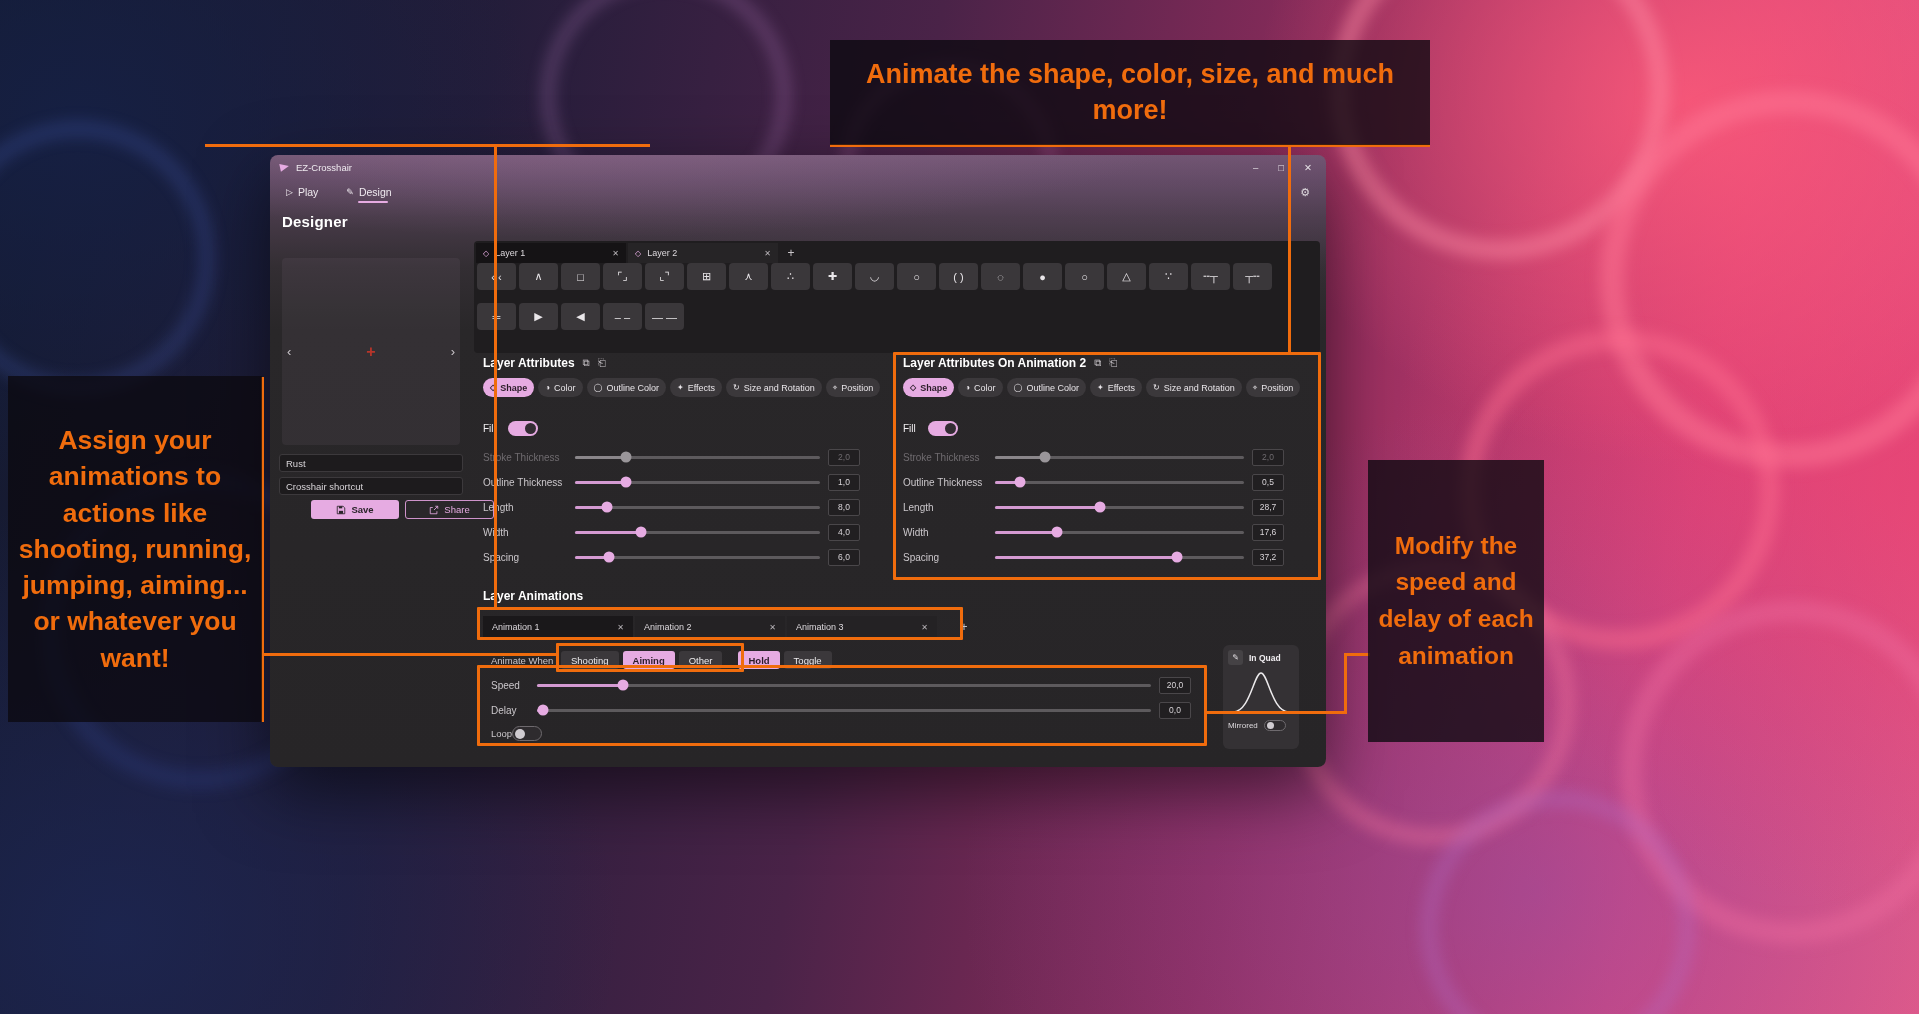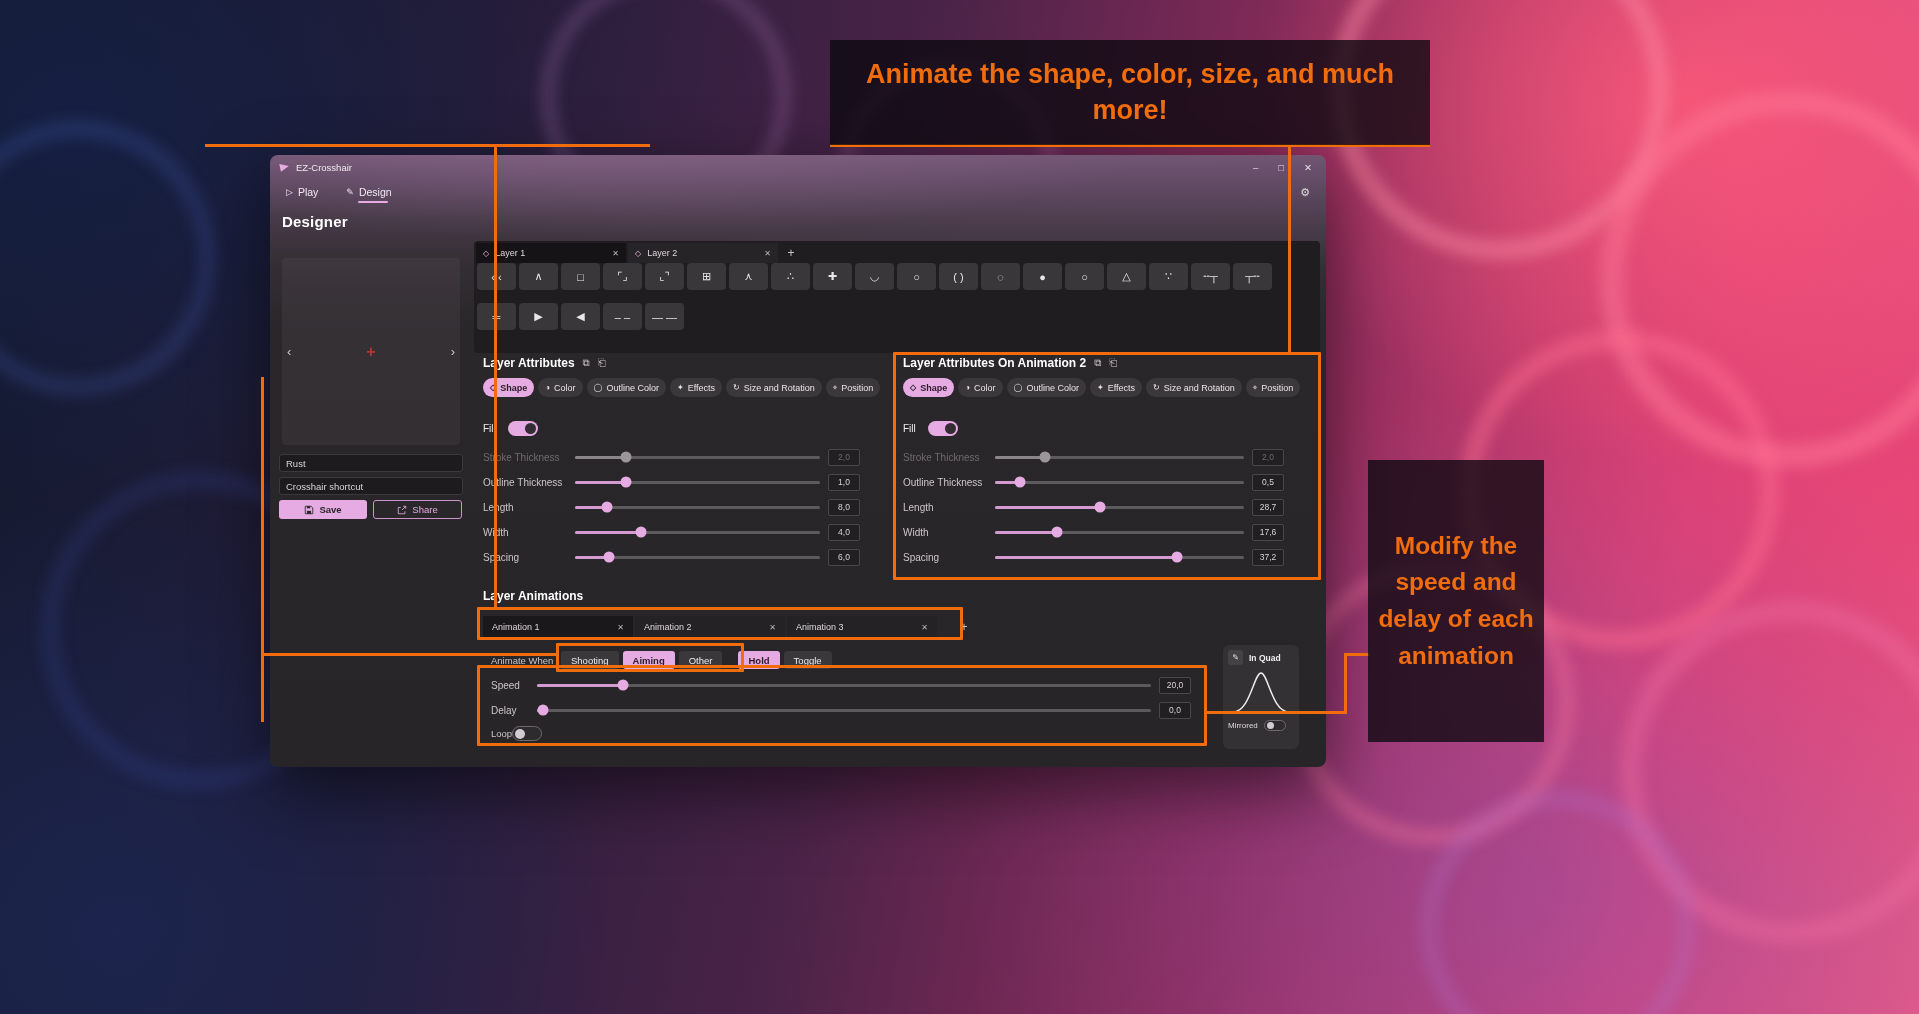--- a/index.html
+++ b/index.html
@@ -32,21 +32,21 @@
   .gear{margin-left:auto;background:none;border:none;color:#ddd8dd;font-size:11px;padding:0;font-family:inherit;}
   .page-title{position:absolute;left:12px;top:58px;font-size:15px;font-weight:bold;color:#ffffff;letter-spacing:0.2px;}
 
   
   .preview{position:absolute;left:12px;top:103px;width:178px;height:187px;background:rgba(200,170,200,0.07);border-radius:4px;display:flex;align-items:center;justify-content:space-between;padding:0 5px;box-sizing:border-box;}
   .preview button{background:none;border:none;color:#c9c4c9;font-size:13px;padding:0;font-family:inherit;}
   .xhair{color:#b8352a;font-size:16px;font-weight:bold;}
   .field{position:absolute;left:9px;width:170px;height:16px;background:#1d1b1d;border:1px solid #3c393c;border-radius:3px;color:#d8d4d8;font-size:9.5px;padding:0 6px;font-family:inherit;}
   .f-game{top:299px;}
   .f-short{top:322px;}
-  .lbtn{position:absolute;top:345px;height:19px;border-radius:3px;font-size:9.5px;display:flex;align-items:center;justify-content:center;gap:5px;font-family:inherit;cursor:default;}
+  .lbtn{position:absolute;top:345px;height:19px;border-radius:3px;font-size:9.5px;display:flex;align-items:center;justify-content:center;gap:5px;font-family:inherit;cursor:default;margin-left:32px;}
   .save-btn{left:9px;width:88px;background:#e6abe2;color:#2a242a;border:none;font-weight:bold;}
   .share-btn{left:103px;width:89px;background:#2a272a;color:#e6abe2;border:1px solid #cf93cb;}
   .lbtn svg{width:10px;height:10px;}
 
   
   .toolbar-panel{position:absolute;left:204px;top:86px;width:846px;height:112px;background:#1f1d1f;border-radius:4px;}
   .layer-tabs-row{position:absolute;left:2px;top:2px;display:flex;align-items:center;gap:2px;}
   .rep-flex{display:flex;gap:2px;}
   .ltab{width:150px;height:20px;background:#262426;display:flex;align-items:center;gap:6px;padding:0 7px;box-sizing:border-box;font-size:9px;color:#ddd9dd;}
   .ltab.selected{background:#151315;}
@@ -585,20 +585,21 @@
       <div class="mir-row">
         <span>Mirrored</span>
         <div class="toggle off sm">
             <div class="knob"></div>
           </div>
       </div>
     </div>
   </div>
 
   <div class="callout" id="co-tr">Animate the shape, color, size, and much more!</div>
+  <div class="callout" id="co-left">Assign your animations to actions like shooting, running, jumping, aiming... or whatever you want!</div>
   <div class="callout" id="co-right">Modify the speed and delay of each animation</div>
 
   <div class="conn" style="left:205px;top:144px;width:445px;height:3px;"></div>
   <div class="conn" style="left:494px;top:144px;width:3px;height:466px;"></div>
   <div class="conn" style="left:830px;top:144px;width:600px;height:3px;"></div>
   <div class="conn" style="left:1288px;top:144px;width:3px;height:210px;"></div>
   <div class="conn" style="left:261px;top:377px;width:3px;height:345px;"></div>
   <div class="conn" style="left:261px;top:653px;width:296px;height:3px;"></div>
   <div class="conn" style="left:1346px;top:653px;width:24px;height:3px;"></div>
   <div class="conn" style="left:1344px;top:653px;width:3px;height:61px;"></div>

